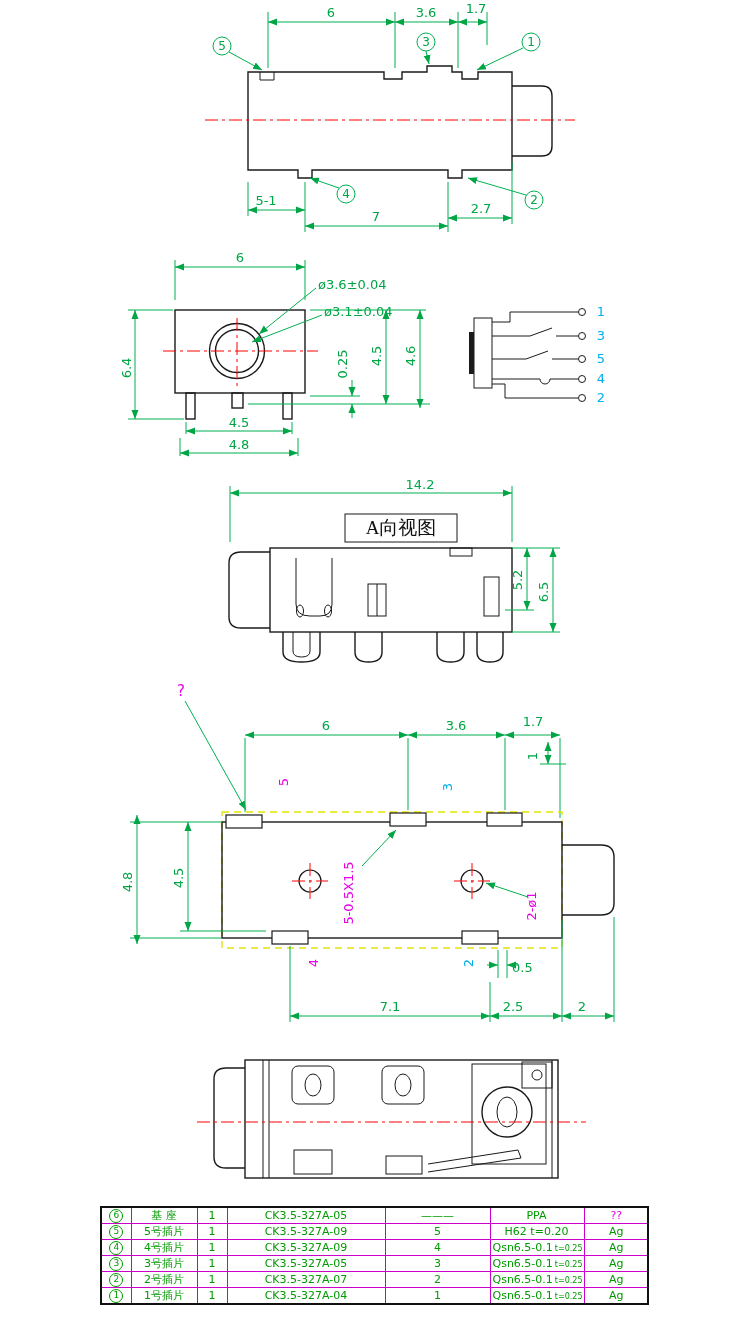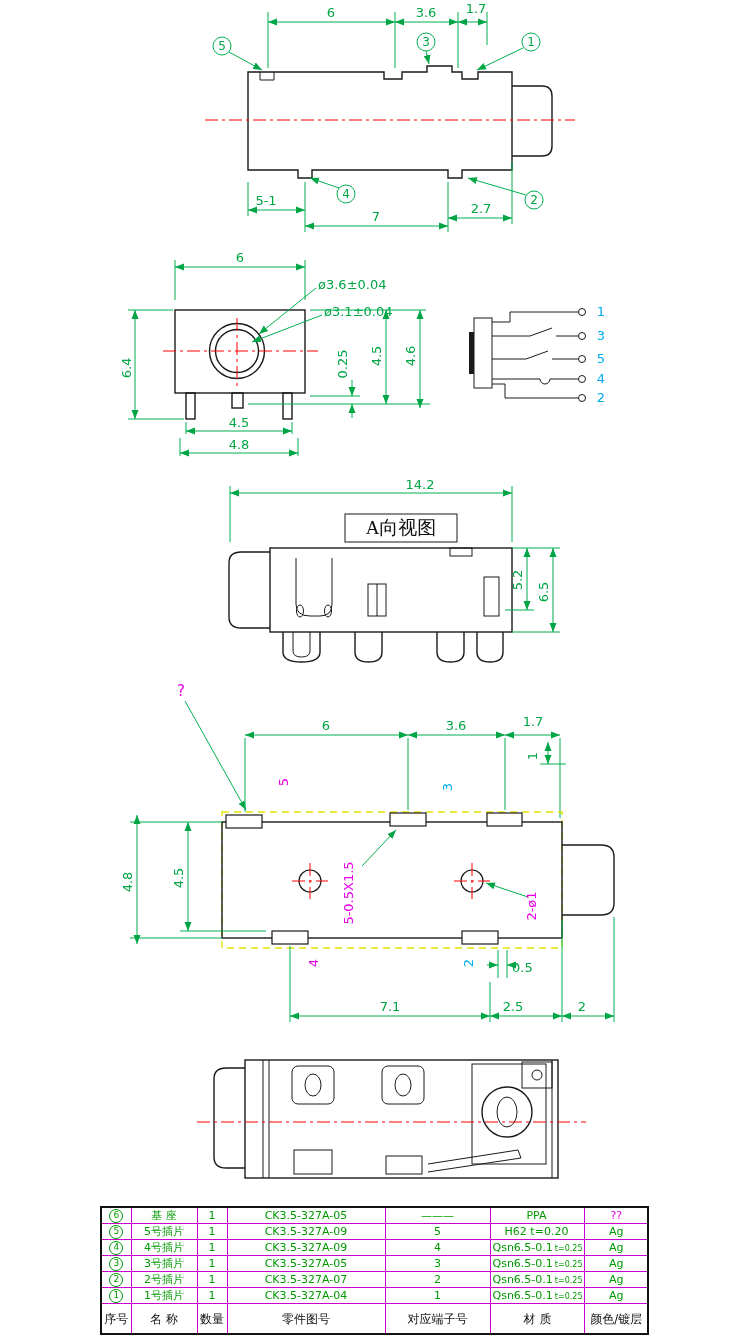--- a/index.html
+++ b/index.html
@@ -346,25 +346,16 @@
     </tr>
     <tr>
       <td><span class="cnum">1</span></td>
       <td>1号插片</td>
       <td>1</td>
       <td>CK3.5-327A-04</td>
       <td>1</td>
       <td><span>Qsn6.5-0.1</span><span class="sub">t=0.25</span></td>
       <td>Ag</td>
     </tr>
-    <tr class="hdr">
-      <td>序号</td>
-      <td>名  称</td>
-      <td>数量</td>
-      <td>零件图号</td>
-      <td>对应端子号</td>
-      <td>材  质</td>
-      <td>颜色/镀层</td>
-    </tr>
   </tbody>
 </table>
 
 </div>
 
 </body></html>

